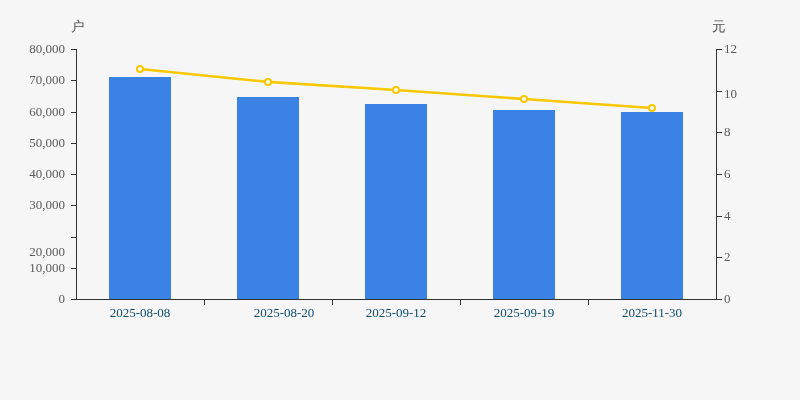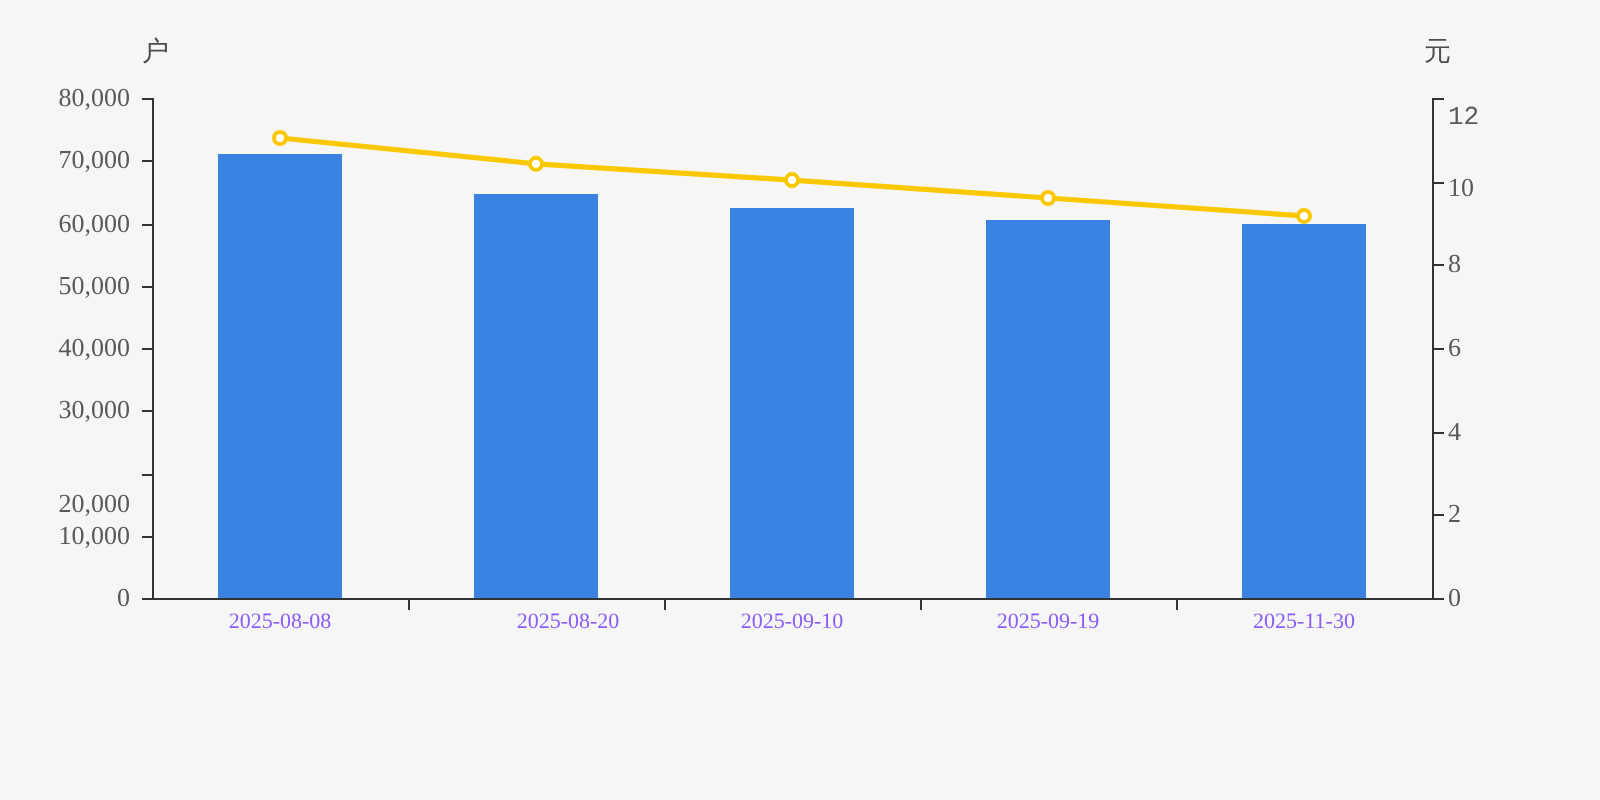--- a/index.html
+++ b/index.html
@@ -77,22 +77,22 @@
   }
   .tick-label.left {
     right: 735px;       
   }
   .tick-label.right {
     left: 724px;
     text-align: left;
   }
   .tick-label.xlabel {
     top: 306px;
-    font-size: 11px;
-    color: #8b5cf6;
+    font-size: 13px;
+    color: #0c4a6e;
     transform: translateX(-50%);
     text-align: center;
   }
 
   
   .axis-caption {
     position: absolute;
     font-size: 13.5px;
     color: #4d4d4d;
     font-family: "DejaVu Sans", "Liberation Sans", sans-serif;
@@ -157,30 +157,30 @@
       <div class="tick-label right" style="top: 250.333px;">2</div>
       <div class="tick-mark right" style="top: 215.667px;"></div>
       <div class="tick-label right" style="top: 208.667px;">4</div>
       <div class="tick-mark right" style="top: 174px;"></div>
       <div class="tick-label right" style="top: 167px;">6</div>
       <div class="tick-mark right" style="top: 132.333px;"></div>
       <div class="tick-label right" style="top: 125.333px;">8</div>
       <div class="tick-mark right" style="top: 90.6667px;"></div>
       <div class="tick-label right" style="top: 87px;">10</div>
       <div class="tick-mark right" style="top: 49px;"></div>
-      <div class="tick-label right" style="top: 52px; font-family: Liberation Mono, monospace;">12</div>
+      <div class="tick-label right" style="top: 42px;">12</div>
     </div>
   <div id="x-ticks">
       <div class="tick-mark xtick" style="left: 204px;"></div>
       <div class="tick-mark xtick" style="left: 332px;"></div>
       <div class="tick-mark xtick" style="left: 460px;"></div>
       <div class="tick-mark xtick" style="left: 588px;"></div>
       <div class="tick-label xlabel" style="left: 140px;">2025-08-08</div>
       <div class="tick-label xlabel" style="left: 284px;">2025-08-20</div>
-      <div class="tick-label xlabel" style="left: 396px;">2025-09-10</div>
+      <div class="tick-label xlabel" style="left: 396px;">2025-09-12</div>
       <div class="tick-label xlabel" style="left: 524px;">2025-09-19</div>
       <div class="tick-label xlabel" style="left: 652px;">2025-11-30</div>
     </div>
 
   <div class="plot-area" id="bars-layer">
       <div class="bar" style="left: 33px; width: 62px; height: 221.875px; background: rgb(58, 130, 228);"></div>
       <div class="bar" style="left: 161px; width: 62px; height: 201.875px; background: rgb(58, 130, 228);"></div>
       <div class="bar" style="left: 289px; width: 62px; height: 195px; background: rgb(58, 130, 228);"></div>
       <div class="bar" style="left: 417px; width: 62px; height: 189.062px; background: rgb(58, 130, 228);"></div>
       <div class="bar" style="left: 545px; width: 62px; height: 186.875px; background: rgb(58, 130, 228);"></div>

